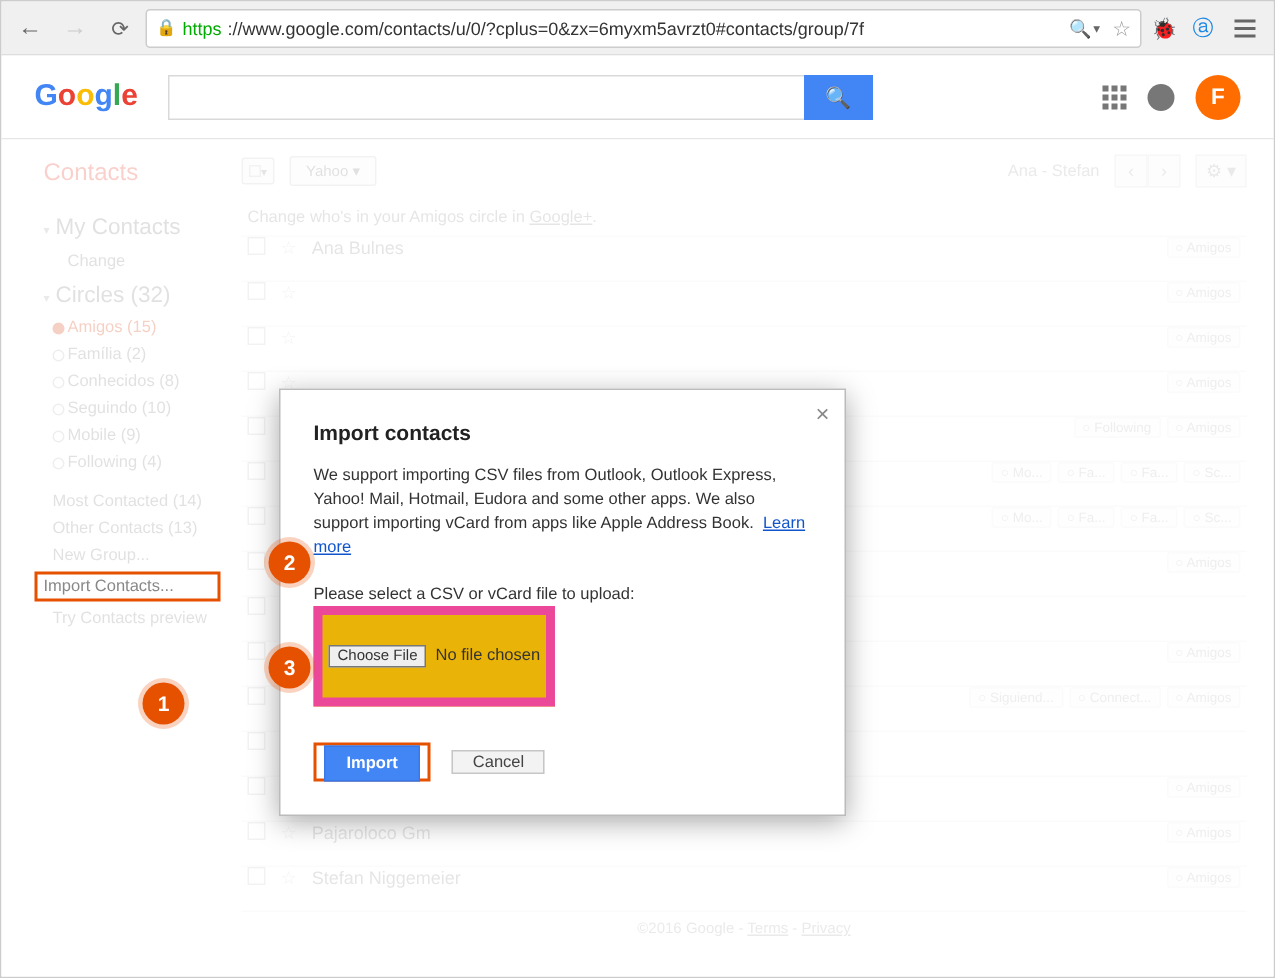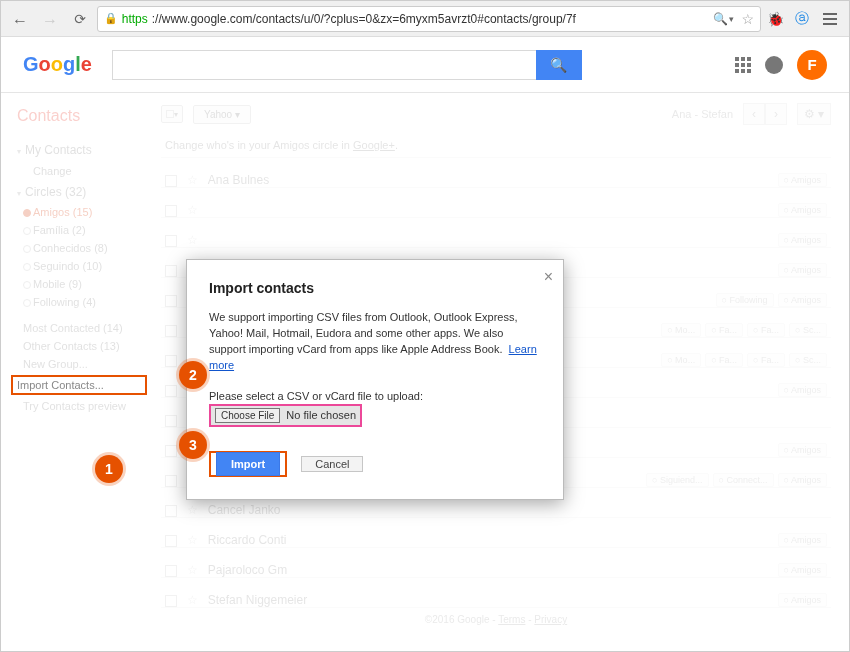--- a/index.html
+++ b/index.html
@@ -29,61 +29,61 @@
 .gbar-right{margin-left:auto;display:flex;align-items:center;gap:14px}
 .apps-ic{display:grid;grid-template-columns:repeat(3,4px);grid-template-rows:repeat(3,4px);gap:2px}
 .apps-ic span{background:#777;width:4px;height:4px}
 .bell-ic{width:18px;height:18px;border-radius:50%;background:#777}
 .avatar{width:30px;height:30px;border-radius:50%;background:#FF6D00;color:#fff;display:flex;align-items:center;justify-content:center;font-weight:bold;font-size:15px}
 
 .page{flex:1;display:flex;position:relative;background:#fff;overflow:hidden}
 
 .dim{position:absolute;inset:0;background:rgba(255,255,255,0.75);z-index:2;pointer-events:none}
 
-.sidebar{width:150px;padding:8px 4px 8px 10px;font-size:11px;color:#888;position:relative;flex-shrink:0}
+.sidebar{width:150px;padding:8px 4px 8px 22px;font-size:11px;color:#888;position:relative;flex-shrink:0}
 .app-title{font-size:16px;color:#EA4335;margin:6px 0 14px 6px;font-weight:400}
 .newcontact{background:#EA4335;color:#fff;font-size:10px;font-weight:bold;padding:7px 10px;display:inline-block;margin:0 0 14px 4px}
 .sb-item{padding:4px 6px 4px 12px;cursor:default}
-.sb-head{padding:4px 6px;font-size:12px;color:#888}
+.sb-head{padding:4px 6px;font-size:15px;color:#888}
 .sb-head::before{content:"▾";font-size:8px;margin-right:4px;color:#aaa}
 .sb-sub{padding:3px 0 3px 22px;position:relative}
 .sb-sub::before{content:"";position:absolute;left:12px;top:6px;width:6px;height:6px;border:1px solid #bbb;border-radius:50%}
 .sb-active{color:#D84315}
 .sb-active::before{border-color:#D84315;background:#D84315}
 .sb-subplain{padding:3px 0 3px 12px}
 .import-hl{border:2px solid #E65100;padding:2px 4px;margin:2px 0;position:relative;z-index:5;background:#fff}
 
 .main{flex:1;padding:4px 18px 0 10px;position:relative;overflow:hidden}
 .toolbar{height:34px;display:flex;align-items:center;gap:10px;color:#999;font-size:11px}
 .tb-check{width:22px;height:18px;border:1px solid #ccc;border-radius:2px;display:flex;align-items:center;justify-content:center;font-size:8px;background:#f8f8f8}
 .tb-more{border:1px solid #ccc;border-radius:2px;padding:3px 10px;background:#f8f8f8;font-size:10px;color:#888}
 .tb-right{margin-left:auto;display:flex;align-items:center;gap:10px;color:#aaa}
 .pager{display:flex;gap:0}
 .pager span{border:1px solid #ddd;width:22px;height:22px;display:flex;align-items:center;justify-content:center;font-size:12px;background:#f8f8f8}
 .gear{border:1px solid #ddd;width:34px;height:22px;display:flex;align-items:center;justify-content:center;font-size:12px;background:#f8f8f8}
 .hint{color:#999;font-size:11px;margin:8px 0 6px 4px}
 .hint a{color:#999;text-decoration:underline}
 .contact-list{}
-.crow{height:30px;border-top:1px solid #eee;display:flex;align-items:flex-end;gap:10px;padding:0 4px;color:#999;font-size:12px}
+.crow{height:30px;border-top:1px solid #eee;display:flex;align-items:flex-start;gap:10px;padding:0 4px;color:#999;font-size:12px}
 .crow .cb{width:12px;height:12px;border:1px solid #ccc}
 .crow .star{color:#ccc;font-size:12px}
 .crow .name{flex:1}
 .crow .tags{display:flex;gap:4px}
 .tag{font-size:9px;border:1px solid #eee;border-radius:2px;padding:1px 5px;color:#bbb;background:#fafafa}
 
 .footer{text-align:center;font-size:10px;color:#aaa;padding:6px 0;border-top:1px solid #eee}
 .footer a{color:#aaa;text-decoration:underline}
 
 .dialog{position:absolute;left:185px;top:166px;width:378px;background:#fff;border:1px solid #bbb;box-shadow:0 4px 18px rgba(0,0,0,.35);z-index:10;padding:20px 22px 22px}
 .dialog h2{margin:0 0 14px 0;font-size:14px;font-weight:bold;color:#222}
 .dialog p{font-size:11px;color:#333;line-height:1.45;margin:0 0 2px}
 .dialog a{color:#1155CC}
 .close-x{position:absolute;right:10px;top:8px;color:#888;font-size:16px;cursor:pointer}
 .file-select-label{font-size:11px;color:#333;margin-top:16px}
-.file-row{border:2px solid #ec4899;display:inline-flex;align-items:center;padding:2px 4px;margin-top:2px;background:#e5e5e5}
+.file-row{border:6px solid #ec4899;display:inline-flex;align-items:center;padding:20px 4px;margin-top:2px;background:#eab308}
 .choose-btn{font-size:10px;border:1px solid #777;background:#efefef;padding:1px 5px;margin-right:6px}
 .no-file{font-size:11px;color:#333}
 .dlg-btns{margin-top:24px;display:flex;gap:14px;align-items:center}
 .import-box{border:2px solid #E65100;padding:4px 5px;display:inline-block}
 .btn-primary{background:#4285F4;color:#fff;font-size:11px;font-weight:bold;border:1px solid #3b78e7;padding:5px 14px}
 .btn-sec{background:#f3f3f3;border:1px solid #c6c6c6;font-size:11px;padding:1px 13px;color:#444}
 
 .callout{position:absolute;width:28px;height:28px;border-radius:50%;background:#E65100;color:#fff;font-weight:bold;font-size:14px;display:flex;align-items:center;justify-content:center;z-index:20;box-shadow:0 0 0 3px rgba(230,81,0,.25)}
 </style>
 </head>

